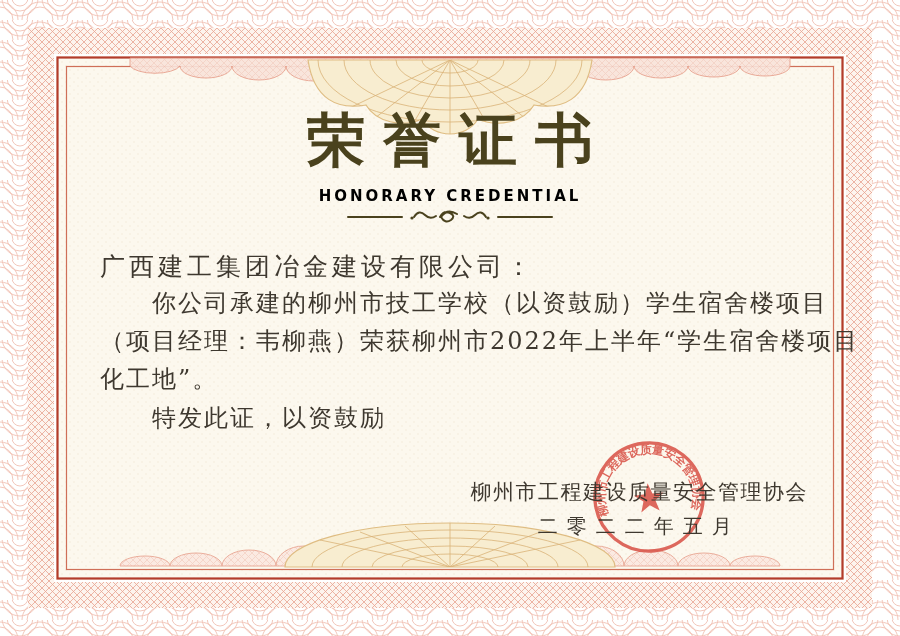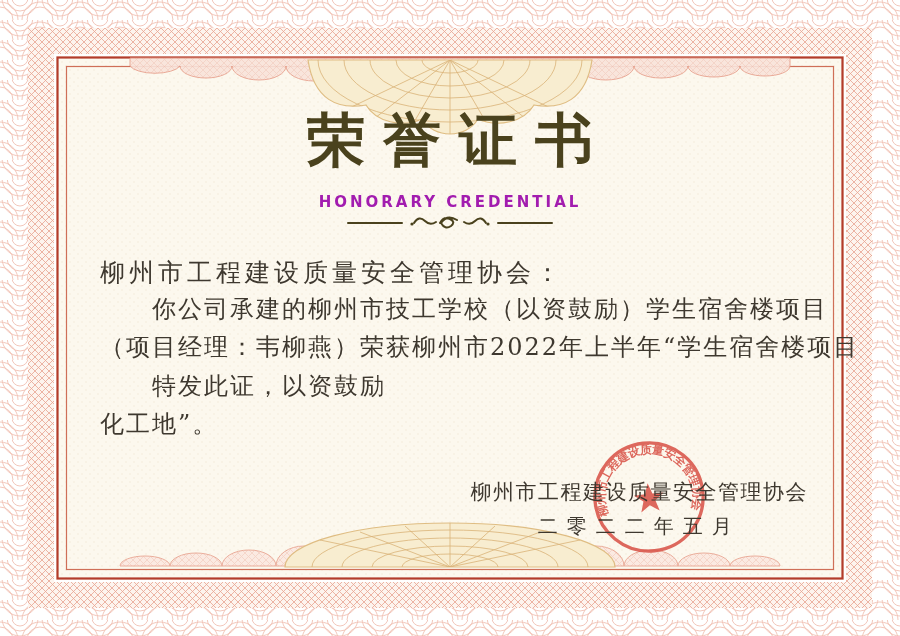--- a/index.html
+++ b/index.html
@@ -7,22 +7,22 @@
          font-family:"DejaVu Serif","Liberation Serif",serif;background:#fff;}
   .layer{position:absolute;left:0;top:0;width:900px;height:636px;pointer-events:none;}
   .border-svg{z-index:0;}
   .deco-svg{z-index:1;}
   .seal-wrap{position:absolute;left:590px;top:438px;width:118px;height:118px;
              z-index:2;transform:rotate(-6deg);opacity:.88;}
   .content{position:absolute;inset:66px;z-index:3;}
   .title{margin:42px 4px 0;text-align:center;font-size:58px;line-height:64px;
          font-weight:bold;letter-spacing:18px;padding-left:18px;color:#4a421d;
          font-family:"DejaVu Sans","Liberation Sans",sans-serif;}
-  .subtitle{margin-top:21px;text-align:center;font-size:15px;font-weight:bold;
-            letter-spacing:3px;color:#a21caf;
+  .subtitle{margin-top:15px;text-align:center;font-size:15px;font-weight:bold;
+            letter-spacing:3px;color:#000000;
             font-family:"DejaVu Sans","Liberation Sans",sans-serif;}
   .flourish{display:block;margin:3px auto 0;}
   .body-area{margin:24px 34px 0;color:#3e382f;}
   .recipient{font-size:25px;letter-spacing:4px;line-height:34px;}
   .line{font-size:24px;letter-spacing:2px;line-height:38px;white-space:nowrap;}
   .indent{text-indent:52px;}
   .closing{margin-top:1px;}
   .sign{position:absolute;top:412px;right:26px;text-align:center;color:#3e382f;}
   .issuer{font-size:21px;letter-spacing:1.5px;}
   .cdate{font-size:20px;letter-spacing:9px;margin-top:7px;font-family:Liberation Mono, monospace;}
@@ -143,25 +143,25 @@
         <line x1="158" y1="9" x2="212" y2="9"></line>
         <path d="M74,9 q5,-8 11,-2 q5,5 11,1"></path>
         <path d="M146,9 q-5,-8 -11,-2 q-5,5 -11,1"></path>
         <path d="M100,9 q4,-7 10,-4 q6,3 1,7 q-6,4 -10,-3 q6,-9 16,-3"></path>
         <circle cx="72" cy="10" r="1.6" fill="#4a421d" stroke="none"></circle>
         <circle cx="148" cy="10" r="1.6" fill="#4a421d" stroke="none"></circle>
       </g>
     </svg>
 
     <div class="body-area">
-      <div class="recipient">柳州市工程建设质量安全管理协会：</div>
+      <div class="recipient">广西建工集团冶金建设有限公司：</div>
       <div class="line indent">你公司承建的柳州市技工学校（以资鼓励）学生宿舍楼项目</div>
       <div class="line">（项目经理：韦柳燕）荣获柳州市2022年上半年“学生宿舍楼项目</div>
+      <div class="line">化工地”。</div>
       <div class="line indent closing">特发此证，以资鼓励</div>
-      <div class="line">化工地”。</div>
     </div>
 
     <div class="sign">
       <div class="issuer">柳州市工程建设质量安全管理协会</div>
       <div class="cdate">二零二二年五月</div>
     </div>
   </div>
 </div>
 
 </body></html>

